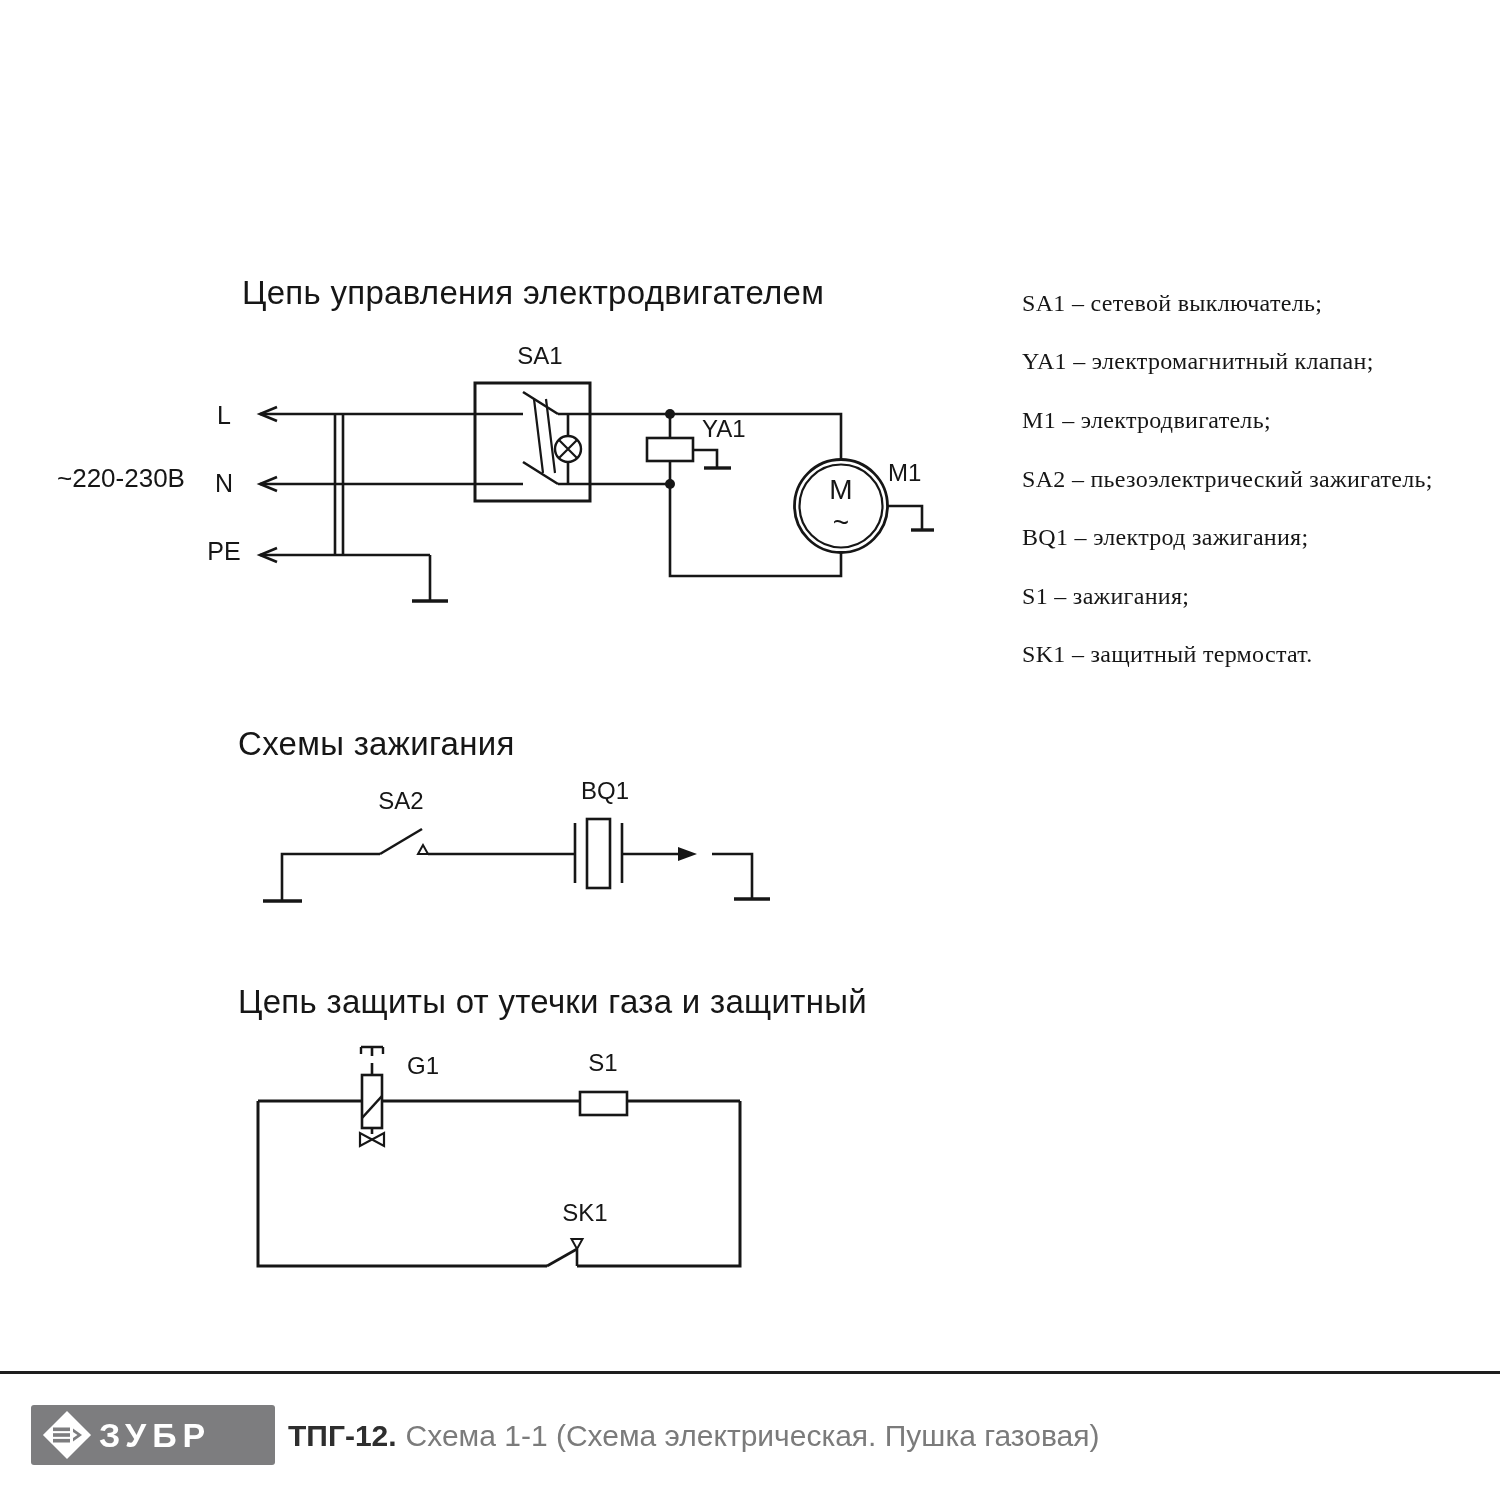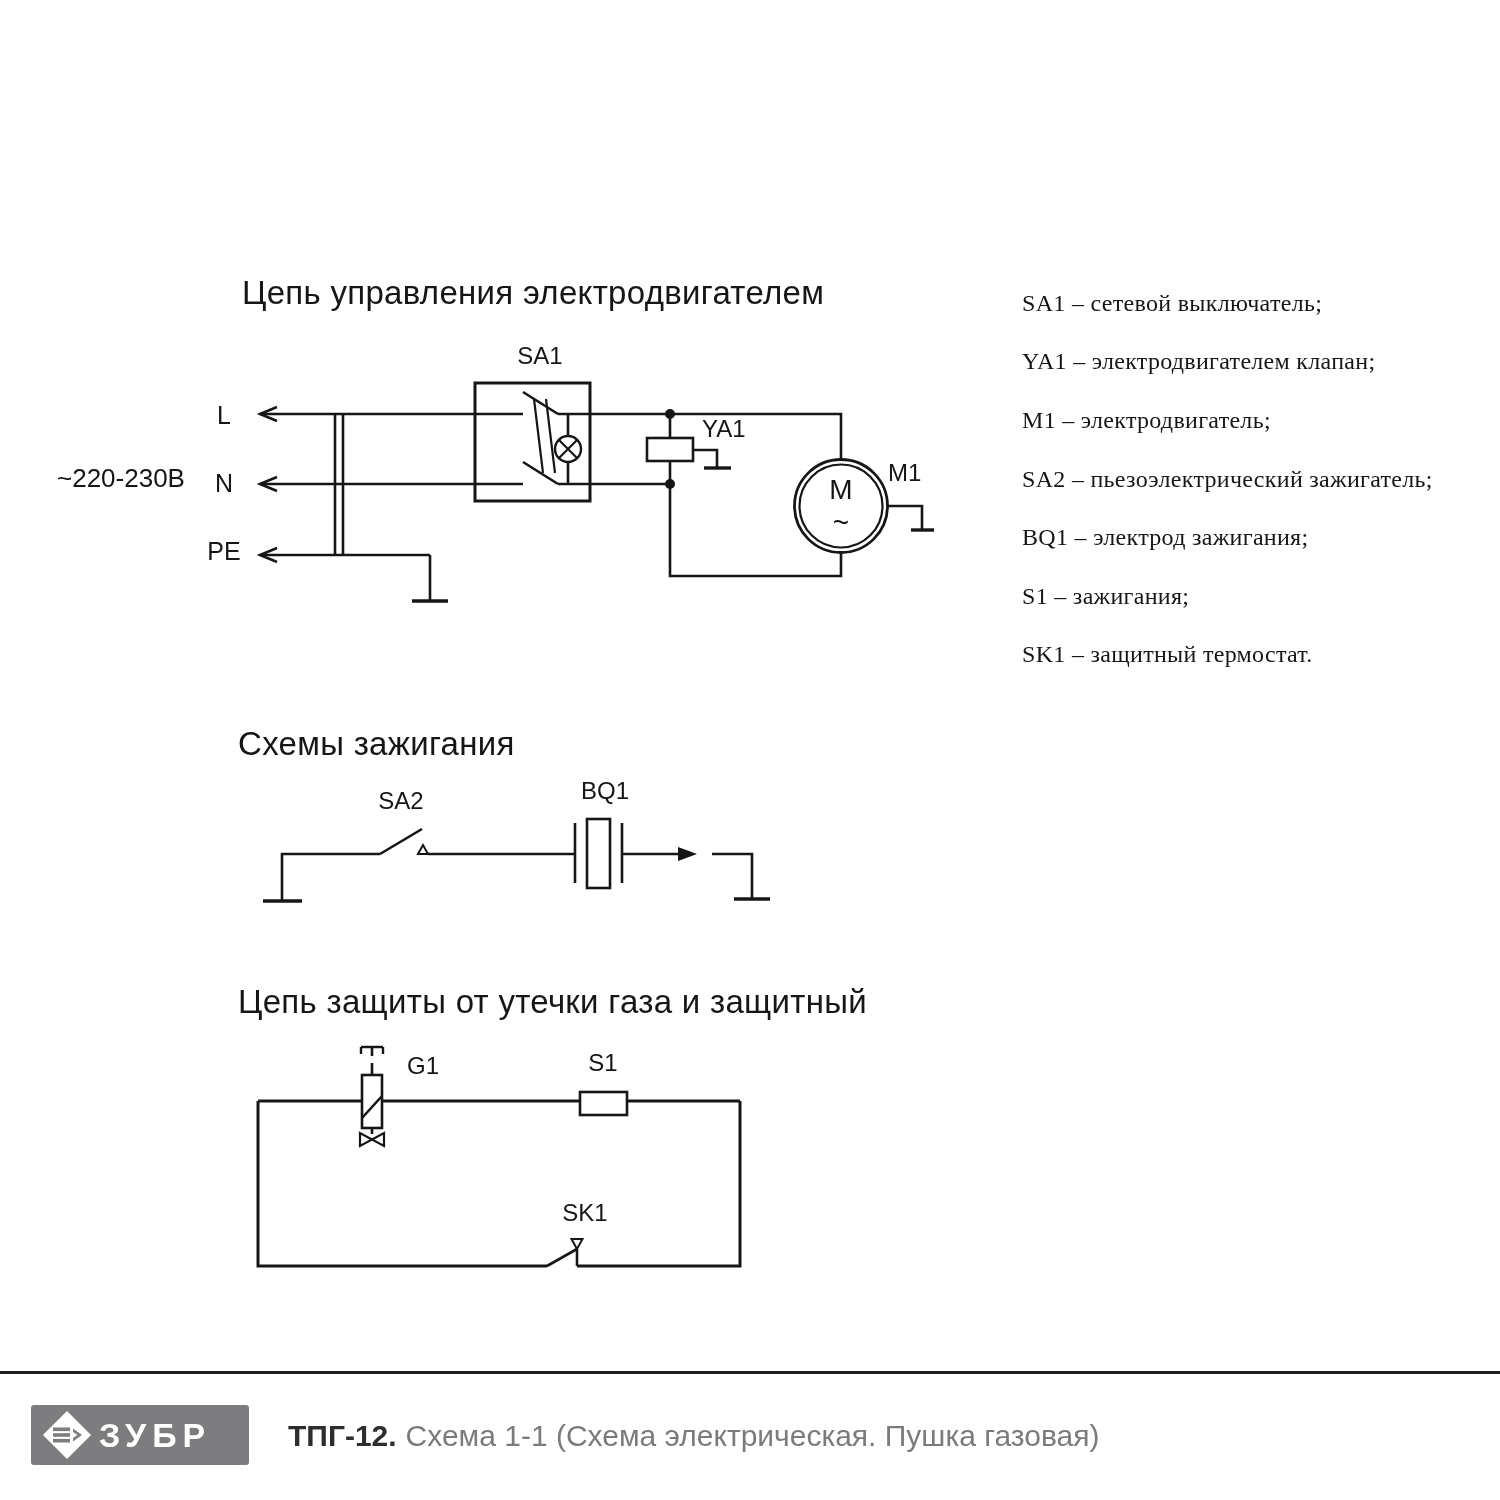--- a/index.html
+++ b/index.html
@@ -9,40 +9,40 @@
   .main-title{left:57px;top:106px;font-size:35px;letter-spacing:.5px;white-space:nowrap;}
   .section-title{font-size:33px;letter-spacing:.3px;white-space:nowrap;}
   .st1{left:242px;top:274px;}
   .st2{left:238px;top:725px;}
   .st3{left:238px;top:983px;}
   .legend{left:1022px;top:274px;font-size:24px;}
   .legend-item{height:58.6px;display:flex;align-items:center;white-space:nowrap;letter-spacing:.3px;font-family:Liberation Serif, serif;}
   svg.schem{left:0;top:0;}
   svg text{font-family:"Liberation Sans", sans-serif;fill:#161616;}
   .footer-rule{left:0;top:1371px;width:1500px;height:3px;background:#1e1e1e;}
-  .logo{left:31px;top:1405px;width:218px;height:60px;background:#7d7d7f;border-radius:3px;
+  .logo{left:31px;top:1405px;width:244px;height:60px;background:#7d7d7f;border-radius:3px;
         display:flex;align-items:center;padding-left:10px;box-sizing:border-box;}
   .logo-text{color:#fff;font-weight:bold;font-size:34px;letter-spacing:6px;margin-left:6px;}
   .footer-text{left:288px;top:1419px;font-size:30px;white-space:nowrap;}
   .footer-model{font-weight:bold;color:#2e2e2e;}
   .footer-caption{color:#7b7b7b;margin-left:9px;}
 </style>
 </head>
 <body>
 
 <div class="page">
 
 
   <div class="abs section-title st1">Цепь управления электродвигателем</div>
   <div class="abs section-title st2">Схемы зажигания</div>
   <div class="abs section-title st3">Цепь защиты от утечки газа и защитный</div>
 
   <div class="abs legend">
     <div class="legend-item">SA1 – сетевой выключатель;</div>
-    <div class="legend-item">YA1 – электродвигателем клапан;</div>
+    <div class="legend-item">YA1 – электромагнитный клапан;</div>
     <div class="legend-item">M1 – электродвигатель;</div>
     <div class="legend-item">SA2 – пьезоэлектрический зажигатель;</div>
     <div class="legend-item">BQ1 – электрод зажигания;</div>
     <div class="legend-item">S1 – зажигания;</div>
     <div class="legend-item">SK1 – защитный термостат.</div>
   </div>
 
   <svg class="abs schem" width="1500" height="1500" viewBox="0 0 1500 1500">
     <g stroke="#161616" stroke-width="2.6" fill="none">
 

